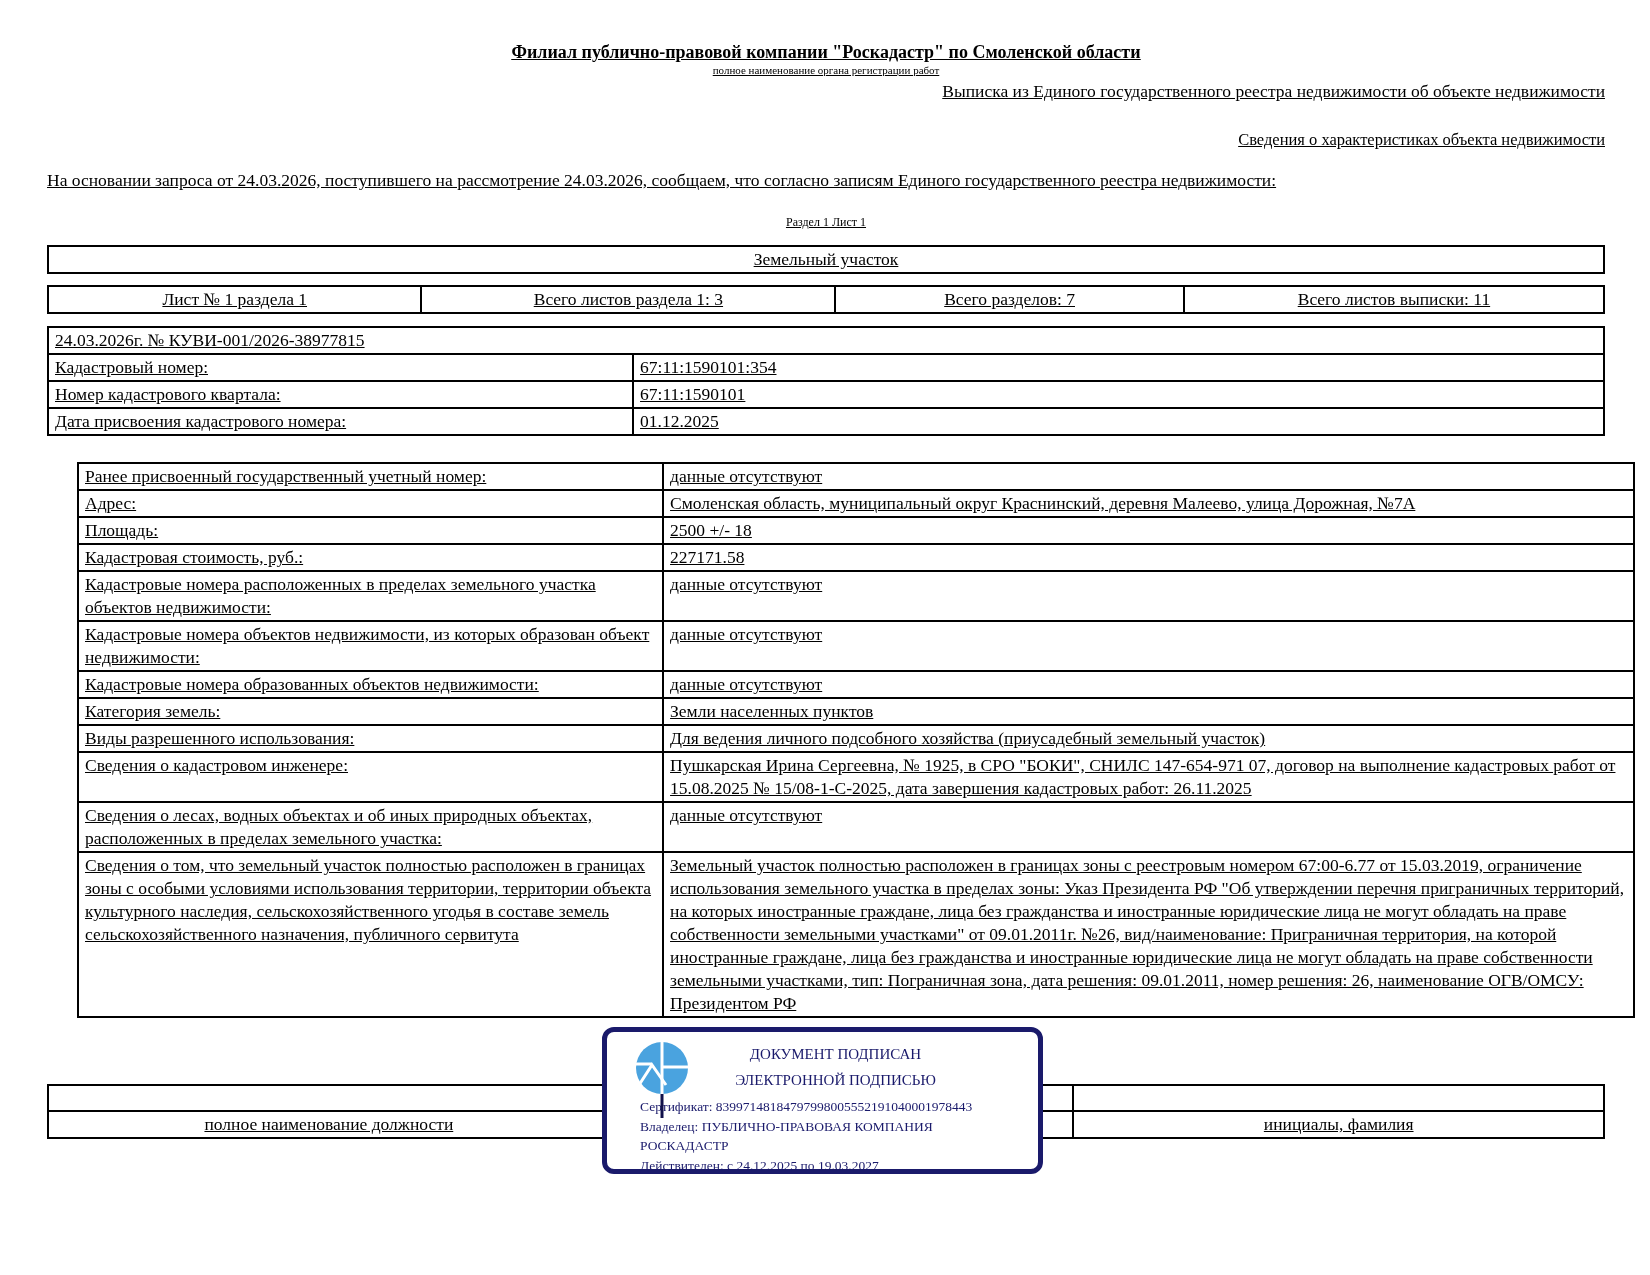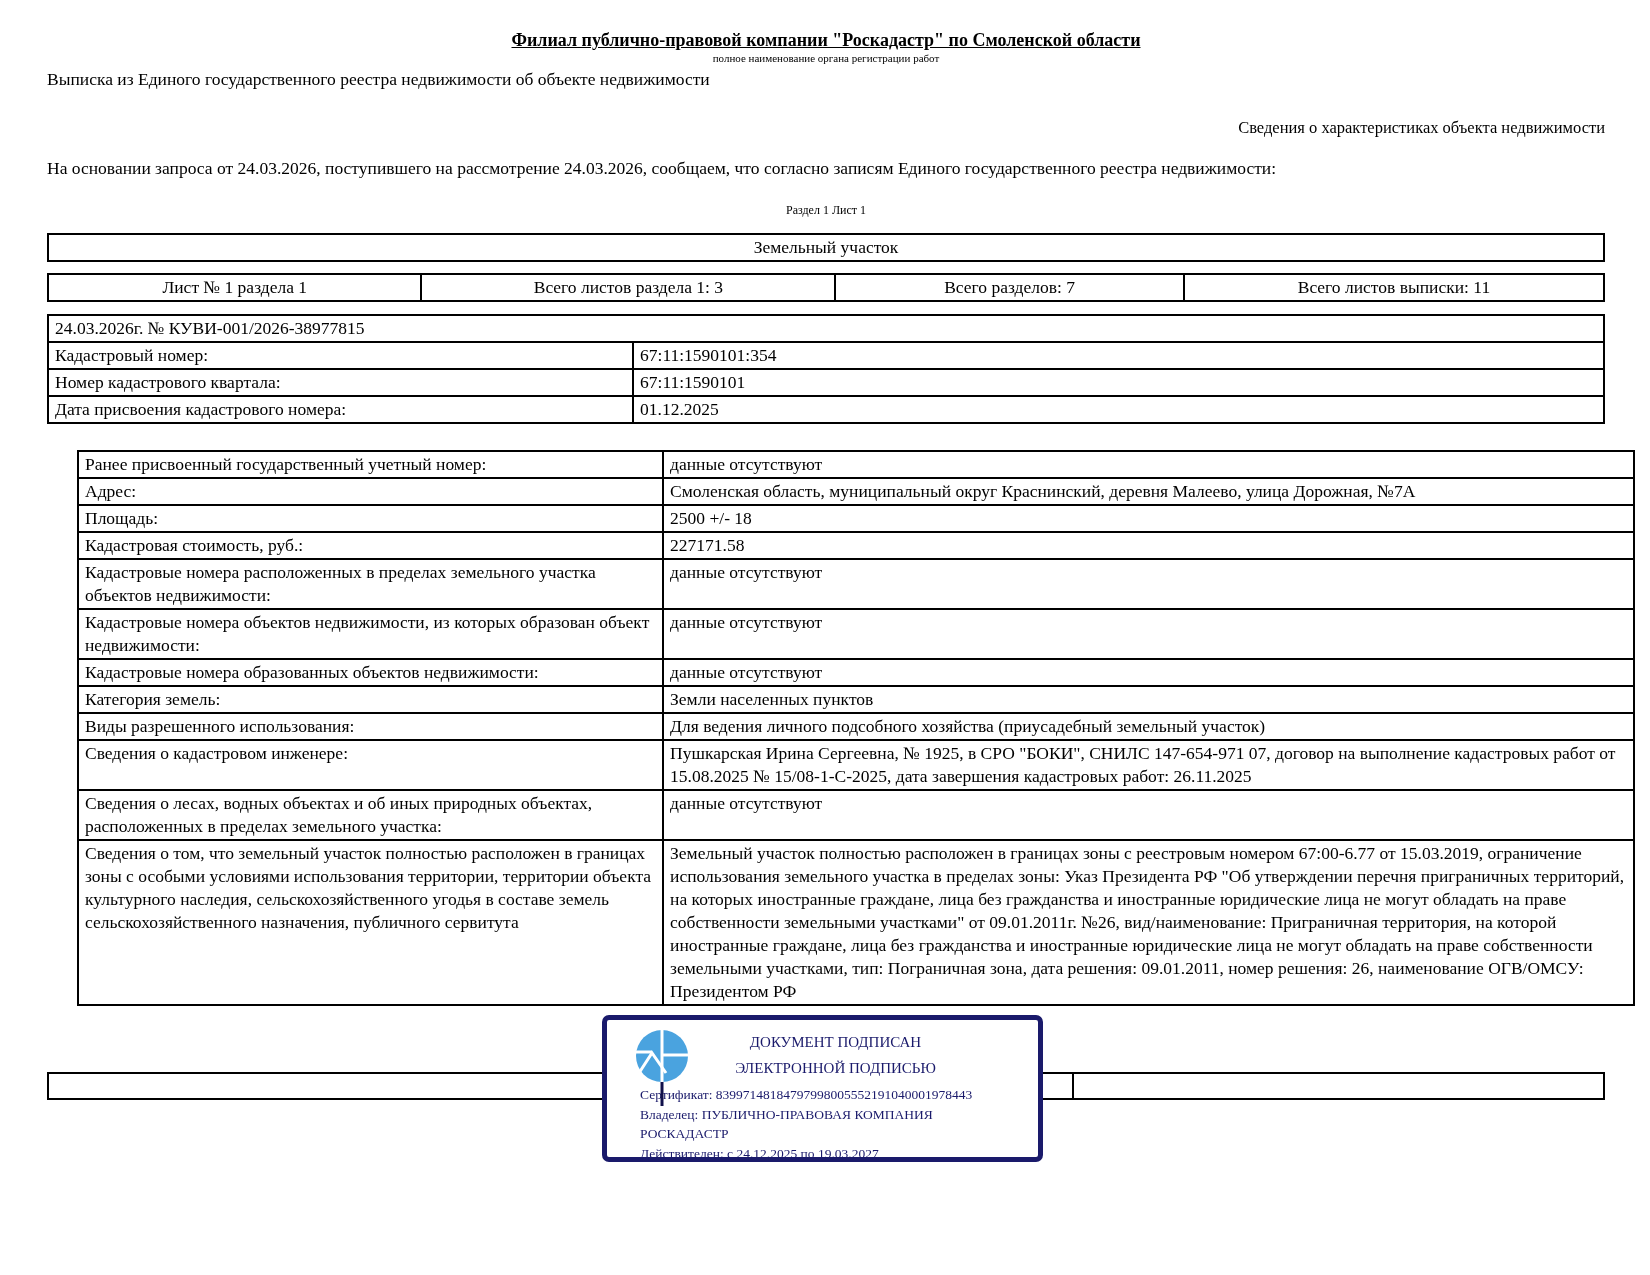--- a/index.html
+++ b/index.html
@@ -1,46 +1,46 @@
 <!DOCTYPE html>
 <html><head>
 <meta charset="utf-8">
 <style>
   html,body{margin:0;padding:0;}
   body{
     width:1650px;height:1275px;background:#ffffff;color:#000;
     font-family:"Liberation Serif","DejaVu Serif",serif;
     overflow:hidden;
   }
-  .page{padding:30px 45px 0 47px;}
+  .page{padding:42px 45px 0 47px;text-decoration:underline;}
 
   .org-name{text-align:center;font-size:18px;font-weight:bold;text-decoration:underline;}
   .org-caption{text-align:center;font-size:11px;margin-top:1px;}
-  .doc-title{text-align:left;font-size:17.5px;margin-top:5px;}
+  .doc-title{text-align:right;font-size:17.5px;margin-top:5px;}
   .section-title{text-align:right;font-size:16.5px;margin-top:28px;}
   .request-line{font-size:17.5px;margin-top:20px;}
   .section-sheet{text-align:center;font-size:12px;margin-top:24px;}
 
   table.tbl{border-collapse:collapse;width:100%;table-layout:fixed;font-size:17.5px;}
   table.tbl td{border:2px solid #000;padding:1px 6px;vertical-align:top;line-height:23px;overflow:hidden;}
   .center{text-align:center;}
 
   .object-type-table{margin-top:15px;}
   .sheet-info-table{margin-top:11px;}
   .cadastral-table{margin-top:12px;}
   .details-table{margin-top:26px;margin-left:30px;}
   .details-table td{padding:2px 6px;}
 
   .footer-wrap{position:relative;margin-top:66px;}
   .footer-table td{height:22px;line-height:23px;text-align:center;padding:0 6px;}
 
   .stamp{
     position:absolute;left:555px;top:-57px;width:441px;height:147px;
     box-sizing:border-box;background:#fff;
-    border:5px solid #1a1a6b;border-radius:7px;z-index:5;color:#1a1a6b;
+    border:5px solid #1a1a6b;border-radius:12px;z-index:5;color:#1a1a6b;
   }
   .stamp-logo{position:absolute;left:26px;top:9px;}
   .stamp-head{margin:9px 36px 0 62px;text-align:center;font-size:15px;line-height:26px;}
   .stamp-details{margin:4px 10px 0 33px;font-size:13.5px;line-height:19.5px;width:354px;}
 </style>
 </head>
 <body>
 
 <div class="page">
 
@@ -162,20 +162,25 @@
       <colgroup>
           <col style="width:36.1%">
           <col style="width:29.8%">
           <col>
         </colgroup>
       <tbody>
           <tr>
         <td></td>
         <td></td>
         <td></td>
+      </tr>
+      <tr>
+        <td>полное наименование должности</td>
+        <td></td>
+        <td>инициалы, фамилия</td>
       </tr>
     </tbody>
       </table>
 
     <div class="stamp">
       <svg class="stamp-logo" width="58" height="80" viewBox="0 0 58 80">
         <circle cx="29" cy="27" r="26" fill="#4aa3df"></circle>
         <line x1="29" y1="1" x2="29" y2="53" stroke="#ffffff" stroke-width="3"></line>
         <line x1="29" y1="26" x2="55" y2="26" stroke="#ffffff" stroke-width="3"></line>
         <line x1="3" y1="23" x2="19" y2="23" stroke="#ffffff" stroke-width="3"></line>

